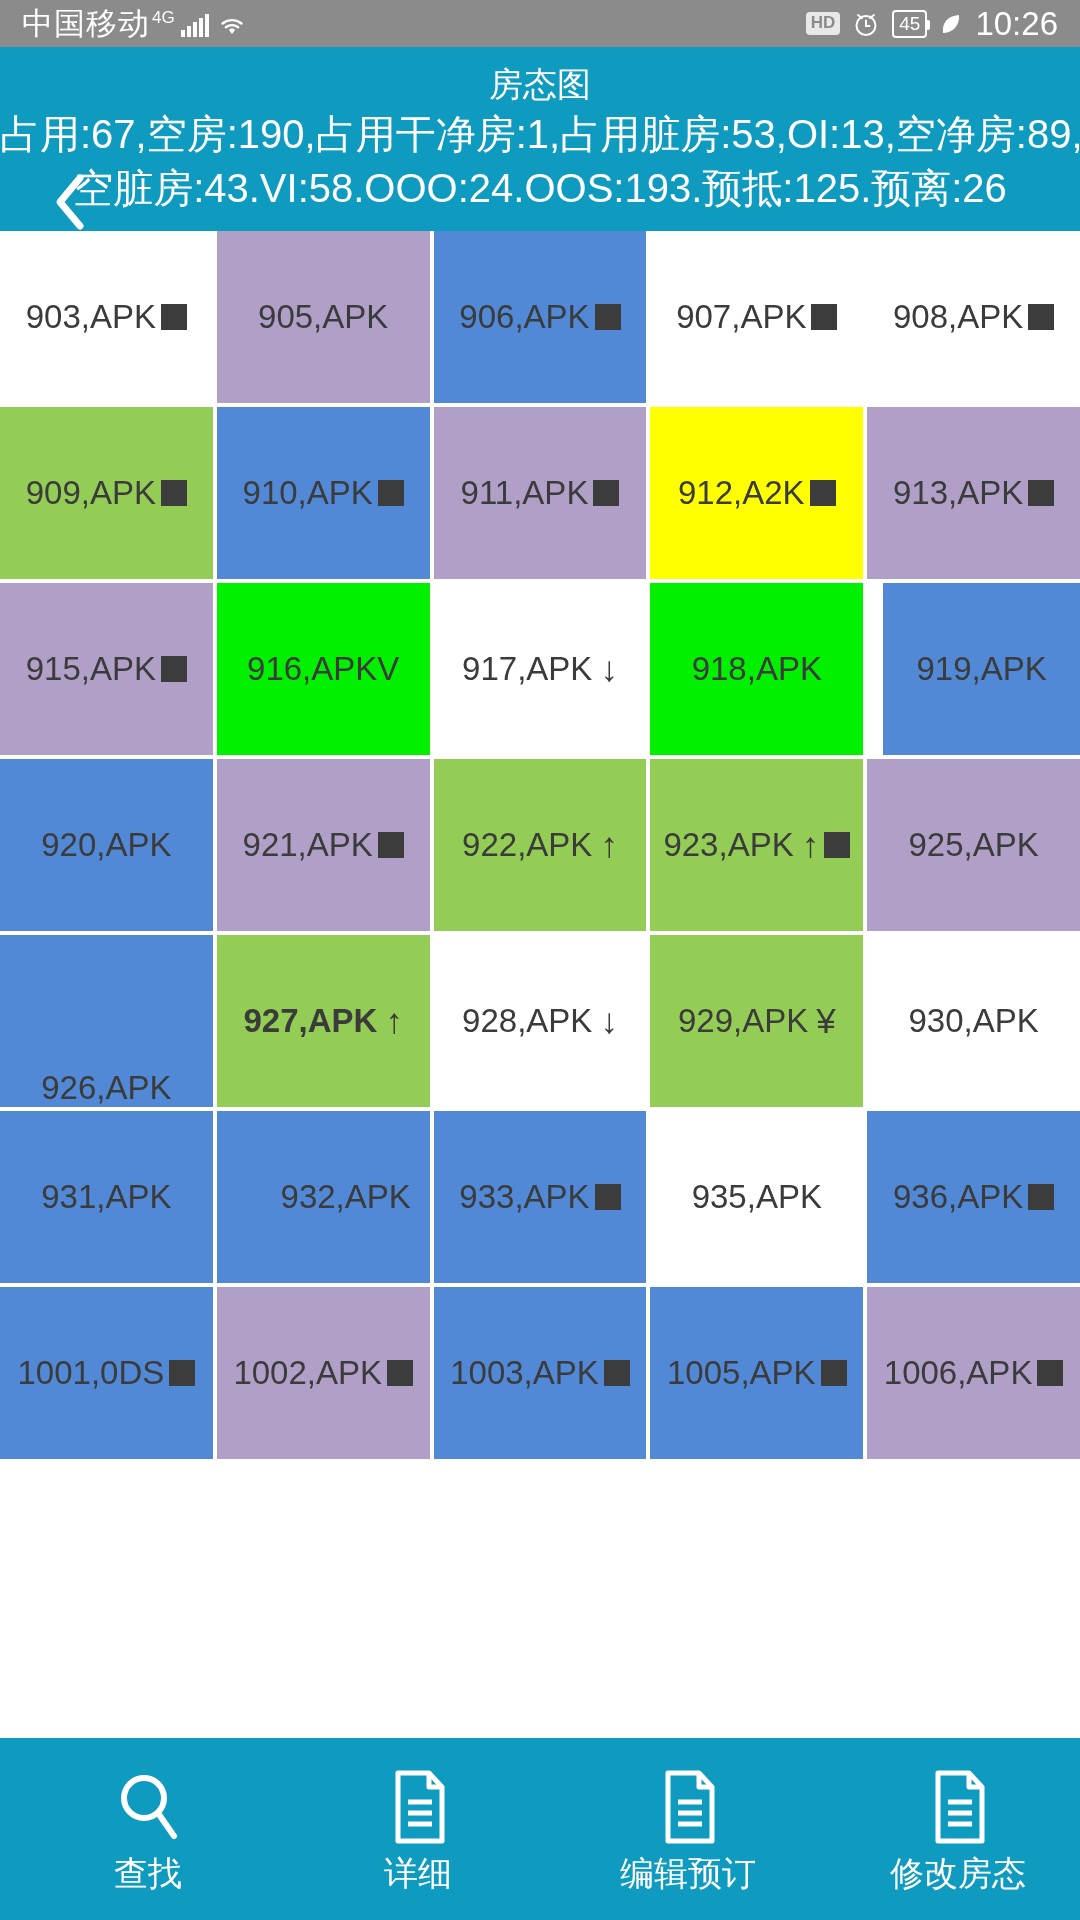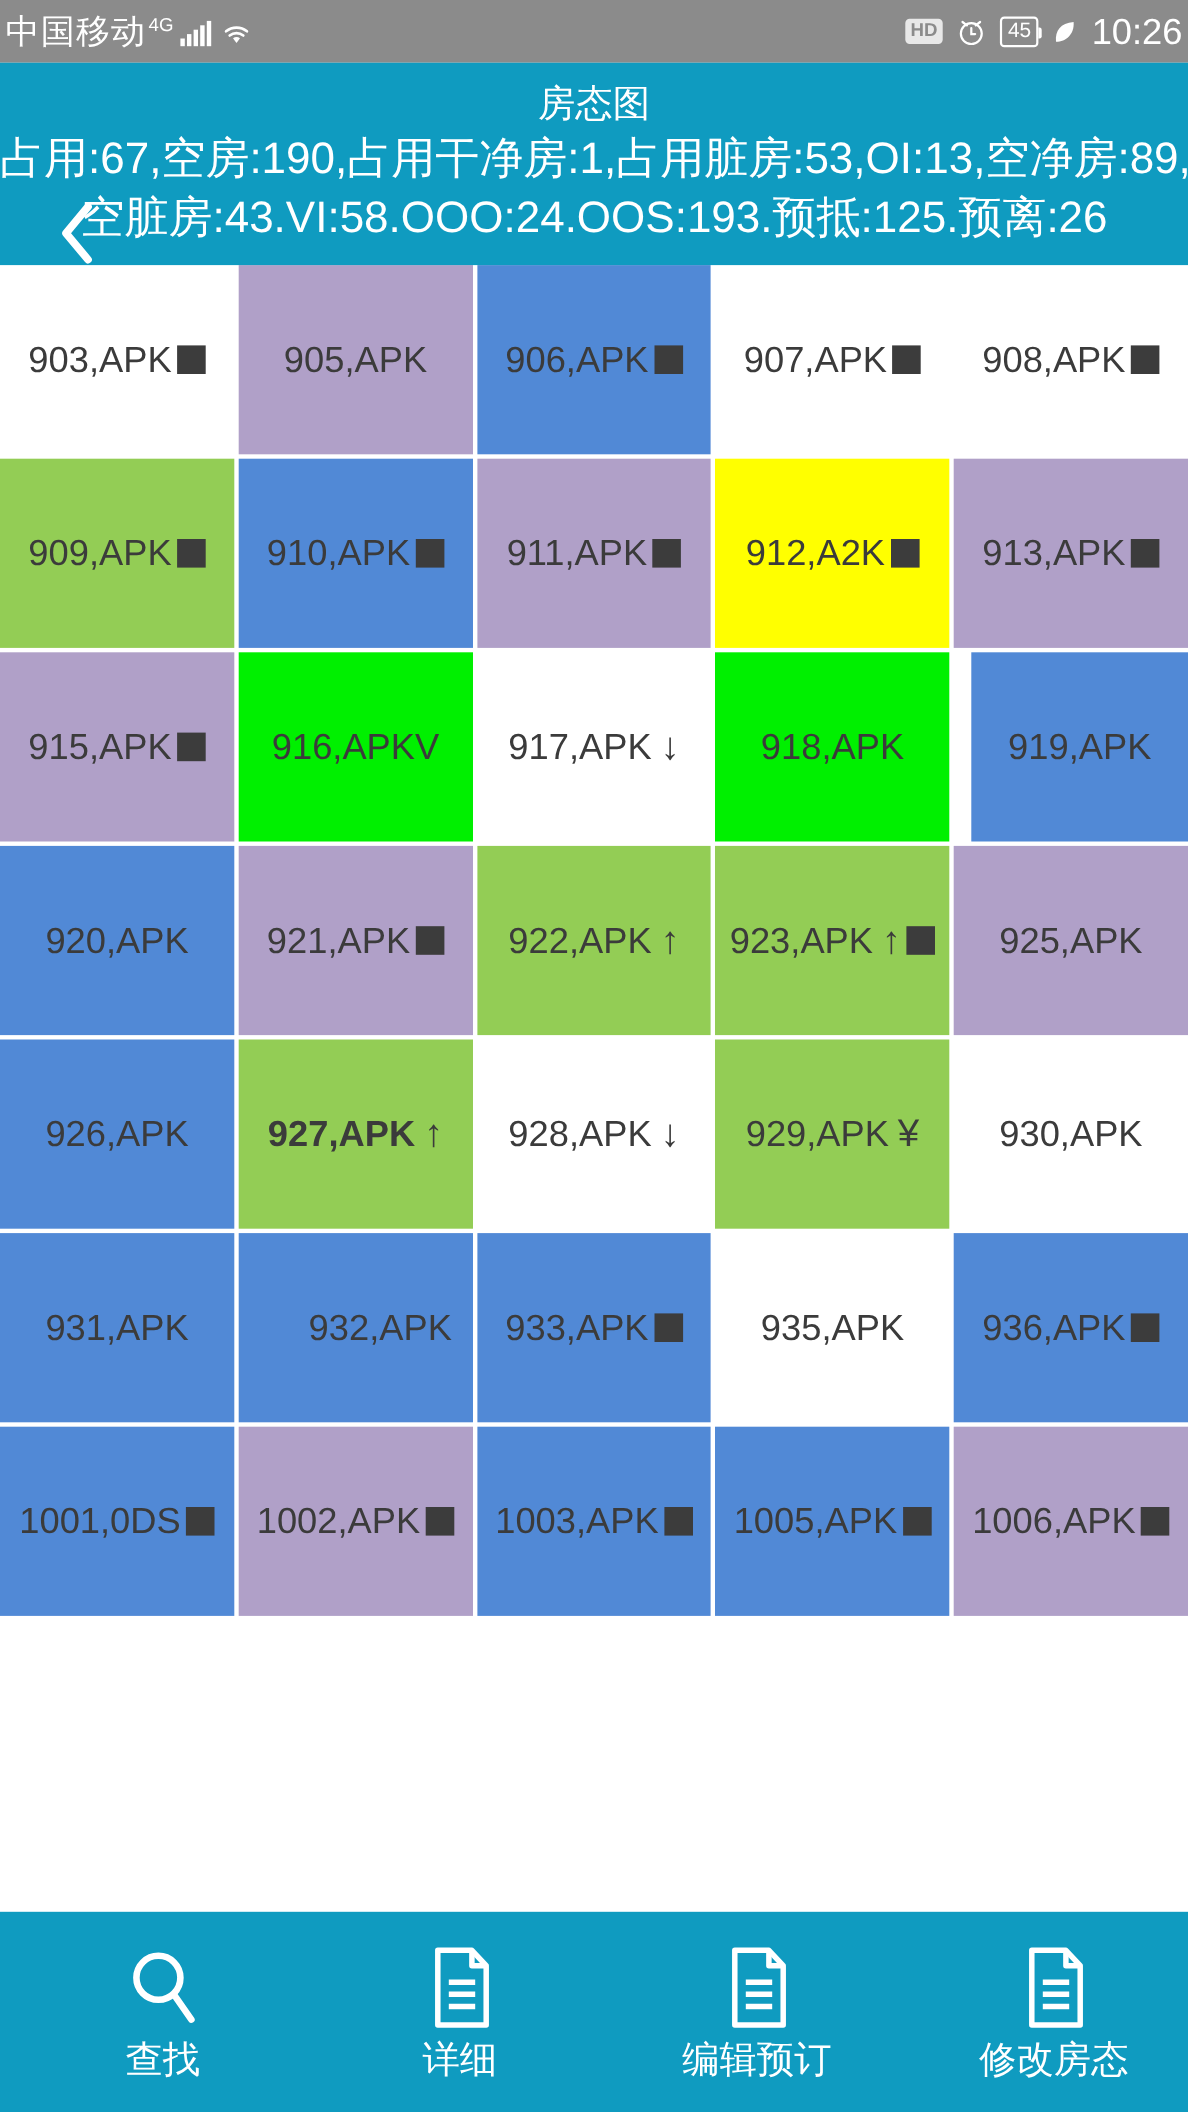--- a/index.html
+++ b/index.html
@@ -5,24 +5,24 @@
   * { margin:0; padding:0; box-sizing:border-box; }
   html, body {
     width:1080px; height:1920px;
     font-family:"Liberation Sans","DejaVu Sans",sans-serif;
     background:#ffffff;
     overflow:hidden;
   }
 
   
   .statusbar{
-    height:57px; width:1080px;
+    height:47px; width:1080px;
     background:#8b8b8b;
     display:flex; align-items:center;
-    padding:0 5px;
+    padding:0 22px;
     color:#ffffff;
   }
   .sb-left{ display:flex; align-items:flex-end; gap:4px; }
   .carrier{ font-size:31px; letter-spacing:1px; line-height:1; }
   .net-gen{ font-size:17px; line-height:1; position:relative; top:-13px; left:-2px;}
   .bars{ display:flex; align-items:flex-end; gap:2px; height:24px; position:relative; top:-2px;}
   .bars i{ display:block; width:4px; background:#fff; }
   .bars i:nth-child(1){height:7px}
   .bars i:nth-child(2){height:11px}
   .bars i:nth-child(3){height:15px}
@@ -216,21 +216,21 @@
       <span class="mark">↑</span>
     </div>
     <div class="cell" style="background: rgb(147, 205, 85);">
       <span>923,APK</span>
       <span class="mark">↑</span>
       <span class="sq"></span>
     </div>
     <div class="cell" style="background: rgb(176, 160, 200);">
       <span>925,APK</span>
     </div>
-    <div class="cell" style="background: rgb(81, 137, 214);">
+    <div class="cell" style="background: rgb(81, 137, 214); align-items: flex-end;">
       <span>926,APK</span>
     </div>
     <div class="cell" style="background: rgb(147, 205, 85); font-weight: bold;">
       <span>927,APK</span>
       <span class="mark">↑</span>
     </div>
     <div class="cell" style="background: rgb(255, 255, 255);">
       <span>928,APK</span>
       <span class="mark">↓</span>
     </div>

